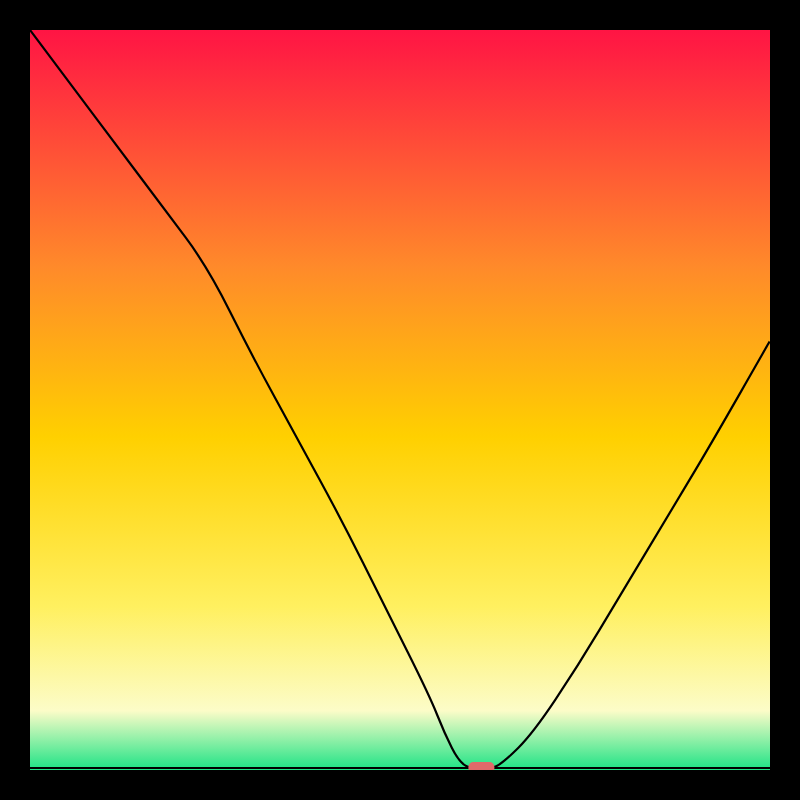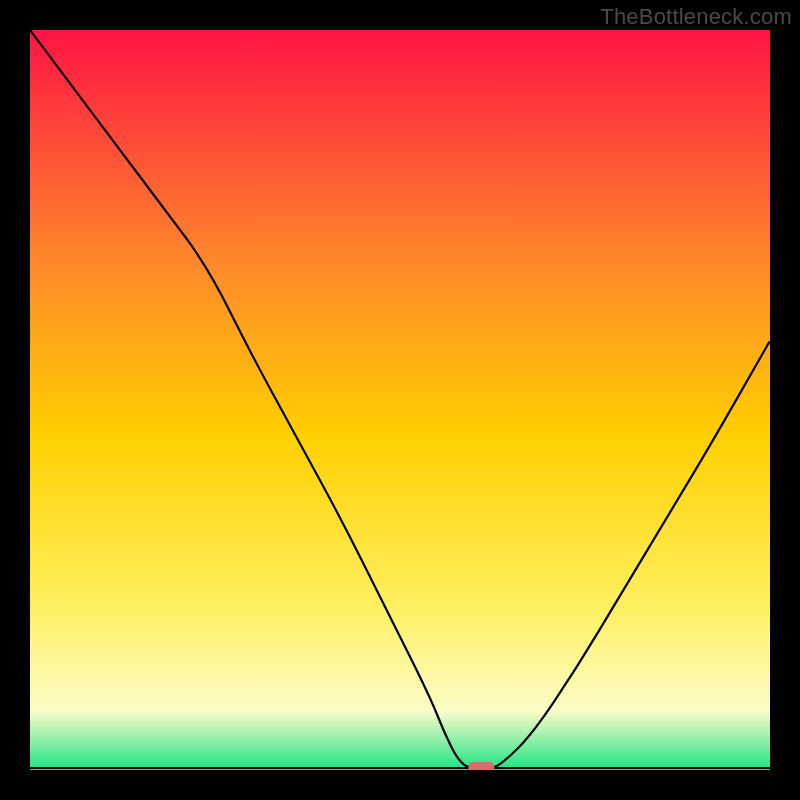--- a/index.html
+++ b/index.html
@@ -51,21 +51,20 @@
   }
   .marker {
     fill: #e06a6a;
     stroke: none;
   }
 </style>
 </head>
 <body>
 
 <div class="frame">
-  <div class="watermark">TheBottleneck.com</div>
 
   <div class="plot">
     <svg viewBox="0 0 740 740">
       <defs>
         <linearGradient id="bg-grad" x1="0" y1="0" x2="0" y2="1">
           <stop offset="0%" stop-color="#ff1444"></stop>
           <stop offset="32%" stop-color="#ff8a2a"></stop>
           <stop offset="55%" stop-color="#ffd000"></stop>
           <stop offset="78%" stop-color="#fff060"></stop>
           <stop offset="92%" stop-color="#fcfcc8"></stop>

